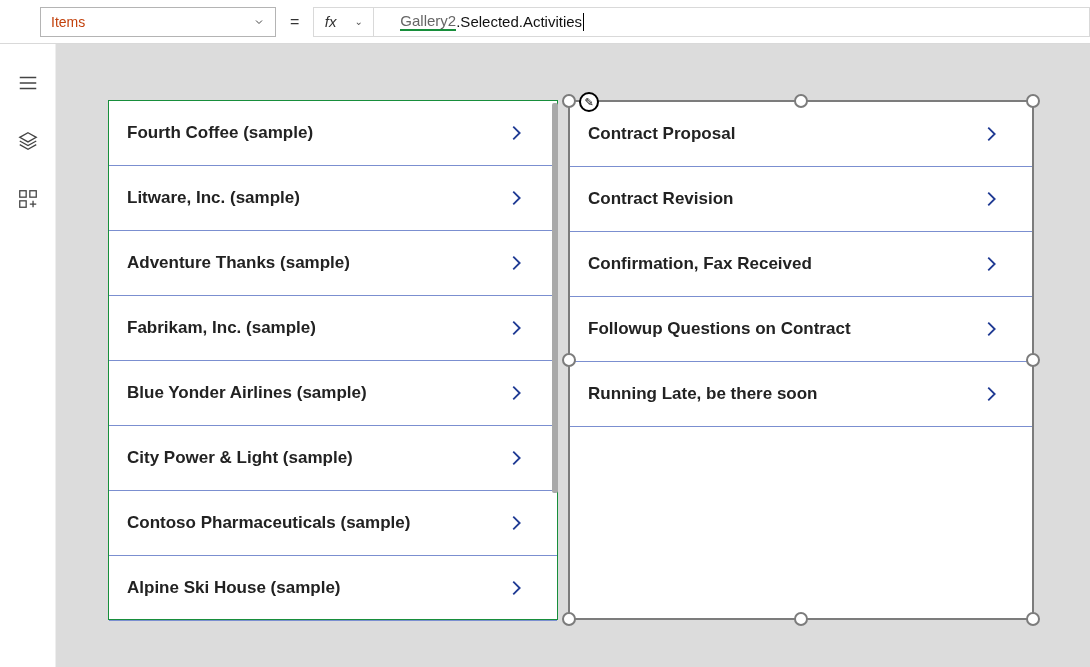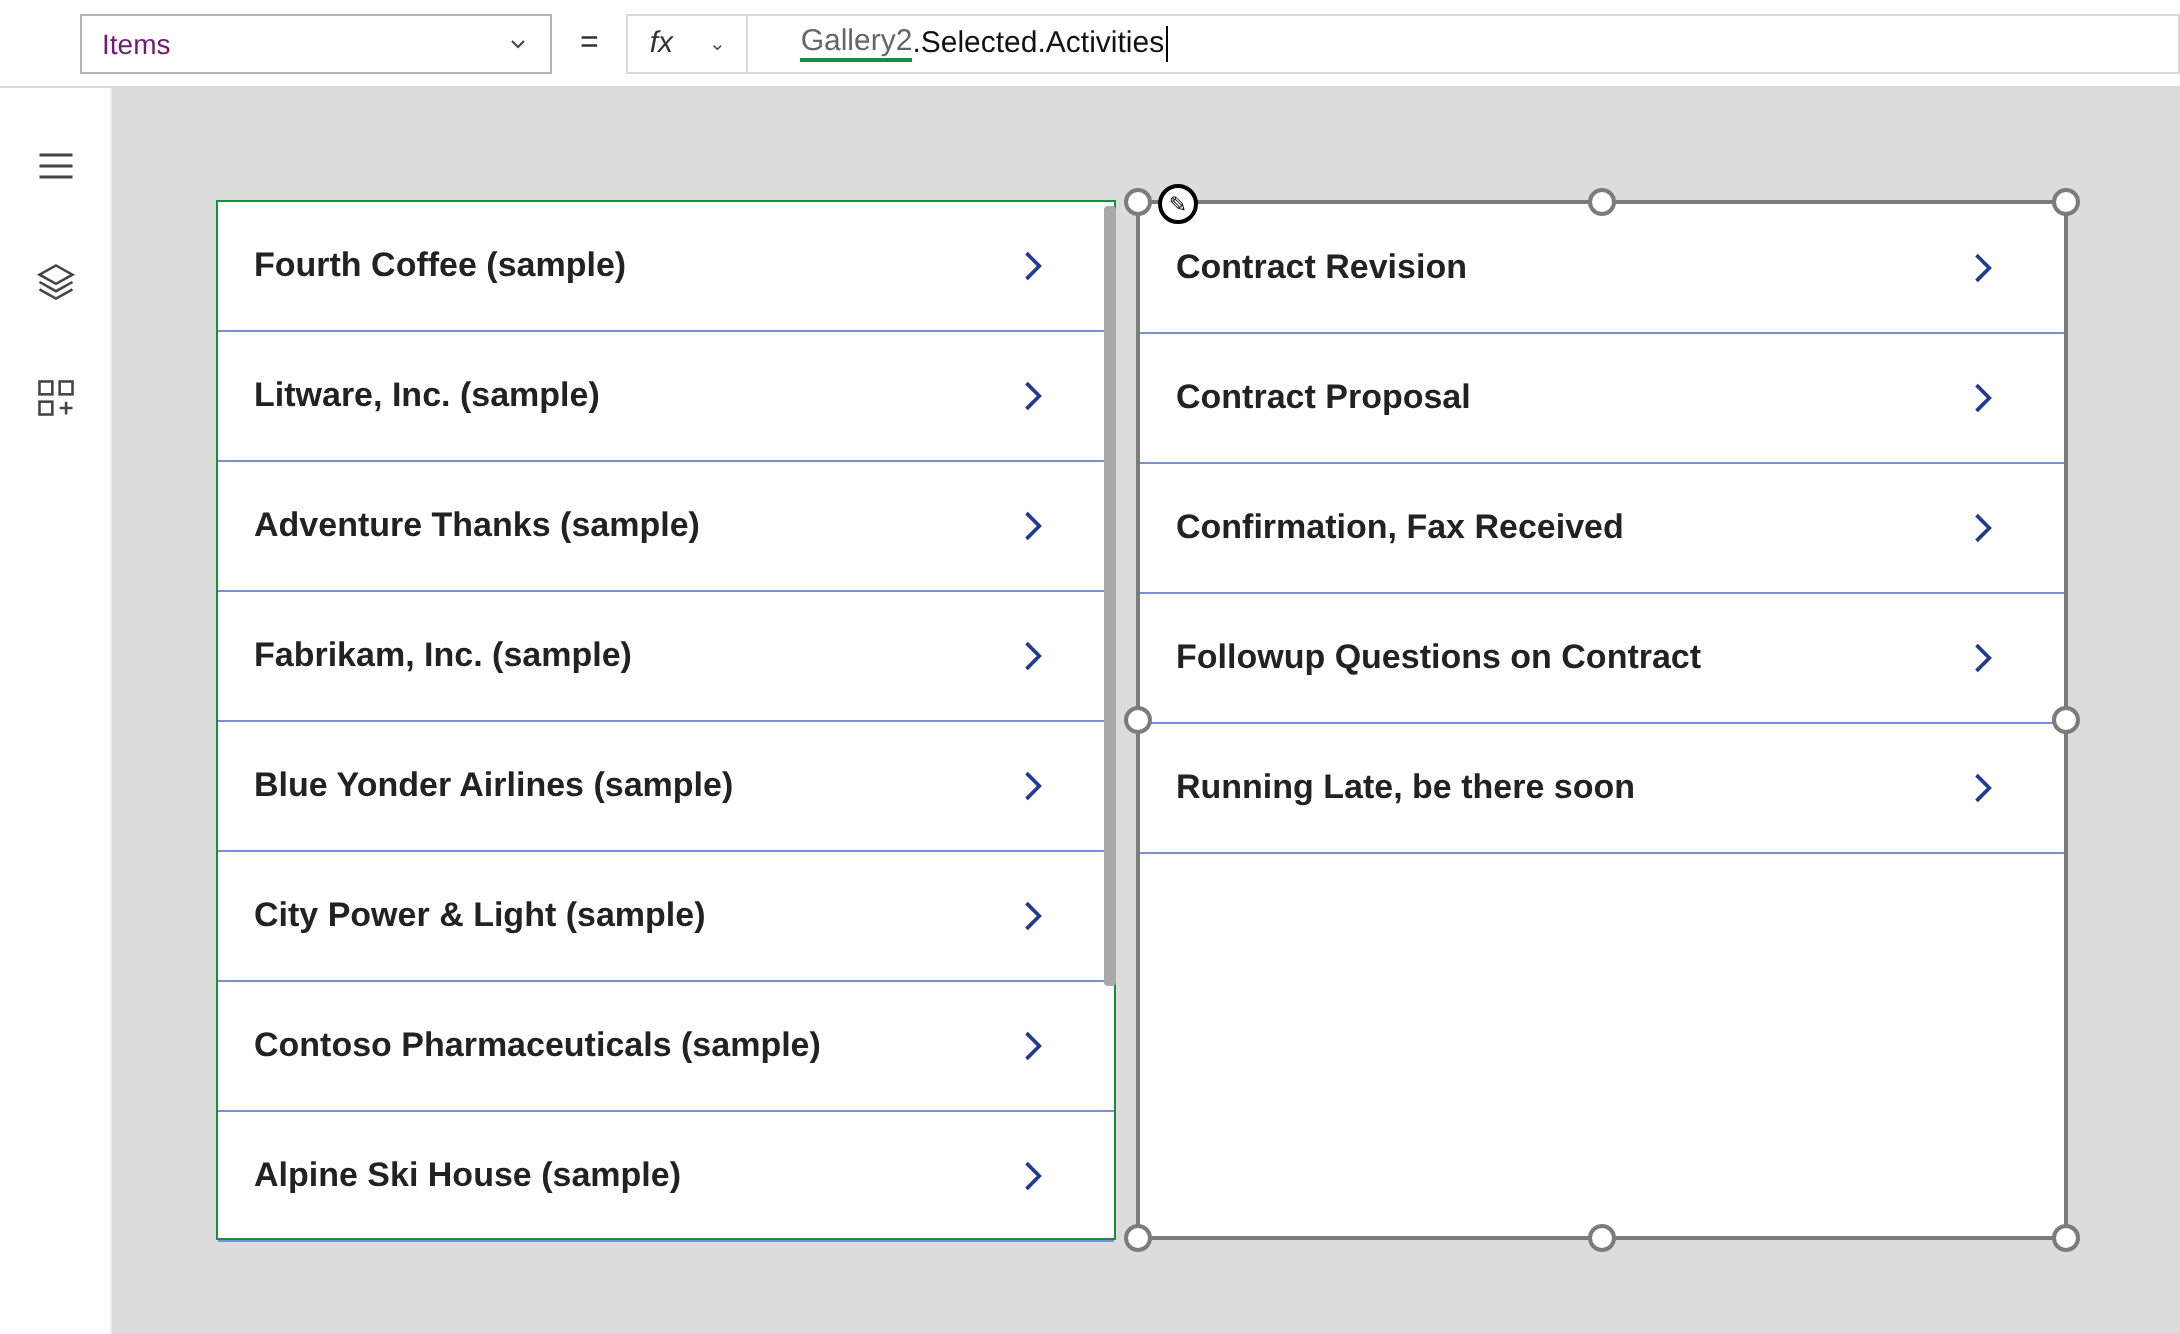--- a/index.html
+++ b/index.html
@@ -1,20 +1,20 @@
 <!DOCTYPE html>
 <html><head>
   <meta charset="utf-8">
   <style>
     * { margin:0; padding:0; box-sizing:border-box; font-family:"Segoe UI",sans-serif; }
     body { width:1090px; height:667px; background:#fff; overflow:hidden; }
 
     
     .formula-bar { height:44px; border-bottom:1px solid #d9d9d9; display:flex; align-items:center; padding-left:40px; }
-    .prop-select { width:236px; height:30px; border:1px solid #b4b4b4; display:flex; align-items:center; justify-content:space-between; padding:0 10px; font-size:14px; color:#701a75; background:#fff; }
+    .prop-select { width:236px; height:30px; border:1px solid #b4b4b4; display:flex; align-items:center; justify-content:space-between; padding:0 10px; font-size:14px; color:#c2410c; background:#fff; }
     .eq { margin:0 14px; font-size:16px; color:#333; }
     .fx-box { width:60px; height:30px; border:1px solid #d9d9d9; border-right:none; display:flex; align-items:center; justify-content:center; gap:18px; font-style:italic; font-family:Georgia,serif; font-size:15px; color:#333; background:#fff; }
     .fx-box .small-chev { font-style:normal; font-size:10px; color:#555; }
     .formula-input { flex:1; height:30px; border:1px solid #d9d9d9; display:flex; align-items:center; padding:0 26px; font-family:Consolas,monospace; font-size:15px; position:relative; }
     .formula-input .gallery-token { color:#666; border-bottom:2px solid #178e3b; padding-bottom:0; }
     .formula-input .rest { color:#111; }
     .cursor { display:inline-block; width:1px; height:18px; background:#000; margin-left:1px; }
 
     
     .main { display:flex; height:calc(100% - 44px); }
@@ -132,27 +132,27 @@
         </div>
         <div class="scrollbar"></div>
       </div>
 
       <div class="gallery right">
         <div class="edit-badge">
             <span>✎</span>
           </div>
 
         <div class="row">
-          <span class="row-label">Contract Revision</span>
+          <span class="row-label">Contract Proposal</span>
           <svg class="chev" viewBox="0 0 24 24">
               <path d="M9 5l7 7-7 7" fill="none" stroke="currentColor" stroke-width="2"></path>
             </svg>
         </div>
         <div class="row">
-          <span class="row-label">Contract Proposal</span>
+          <span class="row-label">Contract Revision</span>
           <svg class="chev" viewBox="0 0 24 24">
               <path d="M9 5l7 7-7 7" fill="none" stroke="currentColor" stroke-width="2"></path>
             </svg>
         </div>
         <div class="row">
           <span class="row-label">Confirmation, Fax Received</span>
           <svg class="chev" viewBox="0 0 24 24">
               <path d="M9 5l7 7-7 7" fill="none" stroke="currentColor" stroke-width="2"></path>
             </svg>
         </div>

